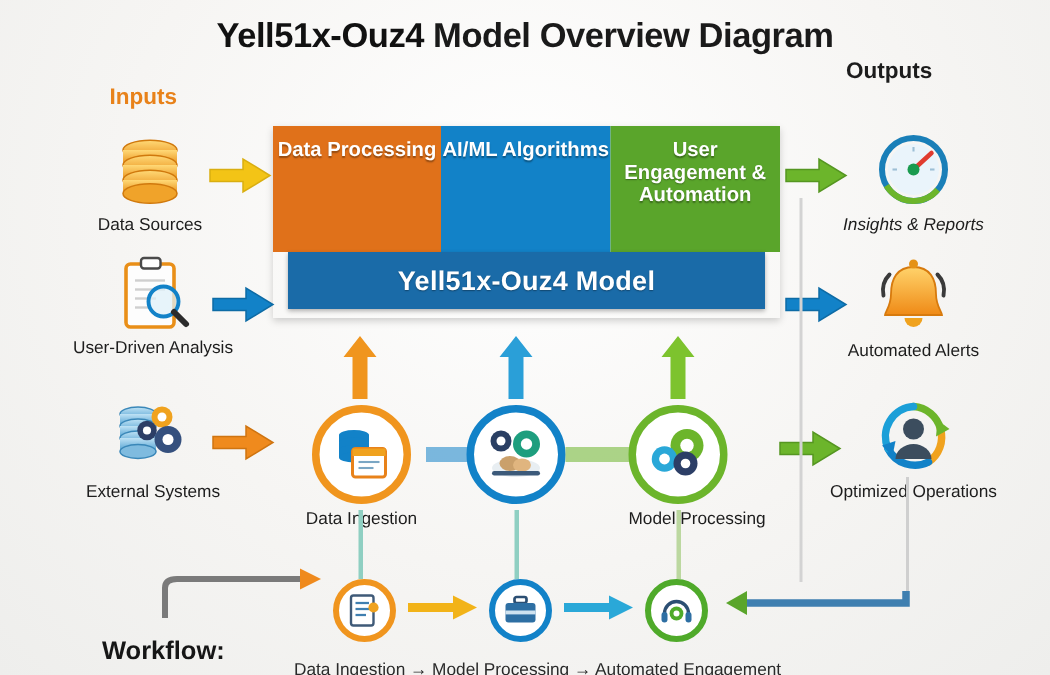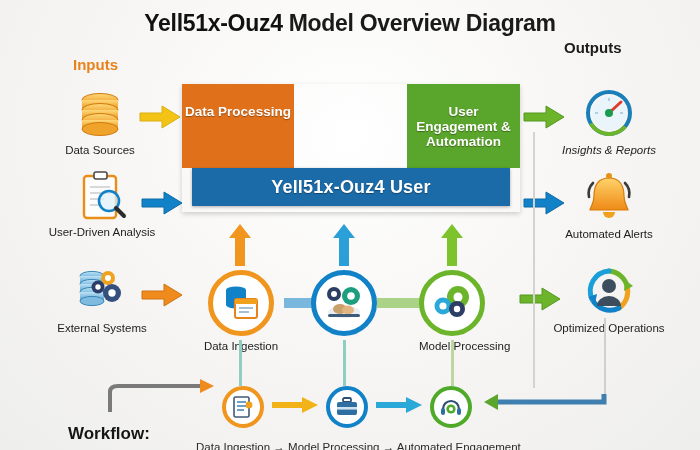--- a/index.html
+++ b/index.html
@@ -24,21 +24,21 @@
   .col-head{position:absolute;font-size:15px;font-weight:bold;white-space:nowrap;}
   #inputs-head{left:73px;top:56px;color:#e8821a;}
   #outputs-head{left:564px;top:39px;color:#1c1c1c;}
 
   
   .banner{
     position:absolute;left:182px;top:84px;width:338px;height:128px;
     box-shadow:0 2px 5px rgba(0,0,0,.18);
   }
   .band{position:absolute;top:0;height:84px;display:flex;align-items:flex-start;
-        justify-content:center;padding-top:20px;box-sizing:border-box;}
+        justify-content:center;padding-top:8px;box-sizing:border-box;}
   .band span{
     font-size:13.5px;font-weight:bold;color:#fff;text-align:center;line-height:15px;
     text-shadow:0 1px 1px rgba(0,0,0,.35);
   }
   #band-dp{left:0;width:112px;background:#e0711a;}
   #band-ai{left:112px;width:113px;background:#1282c8;}
   #band-ue{left:225px;width:113px;background:#5aa52b;}
   .model-bar{
     position:absolute;left:10px;top:84px;width:318px;height:38px;
     background:#1a6ba8;display:flex;align-items:center;justify-content:center;
@@ -88,25 +88,28 @@
     <span class="accent">Yell51x-Ouz4</span><span> Model Overview Diagram</span>
   </div>
 
   <div class="col-head" id="inputs-head">Inputs</div>
   <div class="col-head" id="outputs-head">Outputs</div>
 
   <div class="banner">
     <div class="band" id="band-dp">
       <span>Data Processing</span>
     </div>
+    <div class="band" id="band-ai">
+      <span>AI/ML Algorithms</span>
+    </div>
     <div class="band" id="band-ue">
       <span>User Engagement &amp; Automation</span>
     </div>
     <div class="model-bar">
-      <span>Yell51x-Ouz4 User</span>
+      <span>Yell51x-Ouz4 Model</span>
     </div>
   </div>
 
   <div class="node" style="left:44px;top:88px;width:112px;">
     <div class="iconbox">
       <svg width="56" height="52" viewBox="0 0 56 52">
         <defs>
             <linearGradient id="gD" x1="0" y1="0" x2="0" y2="1">
           <stop offset="0" stop-color="#ffd977"></stop>
               <stop offset="1" stop-color="#e98f18"></stop>

